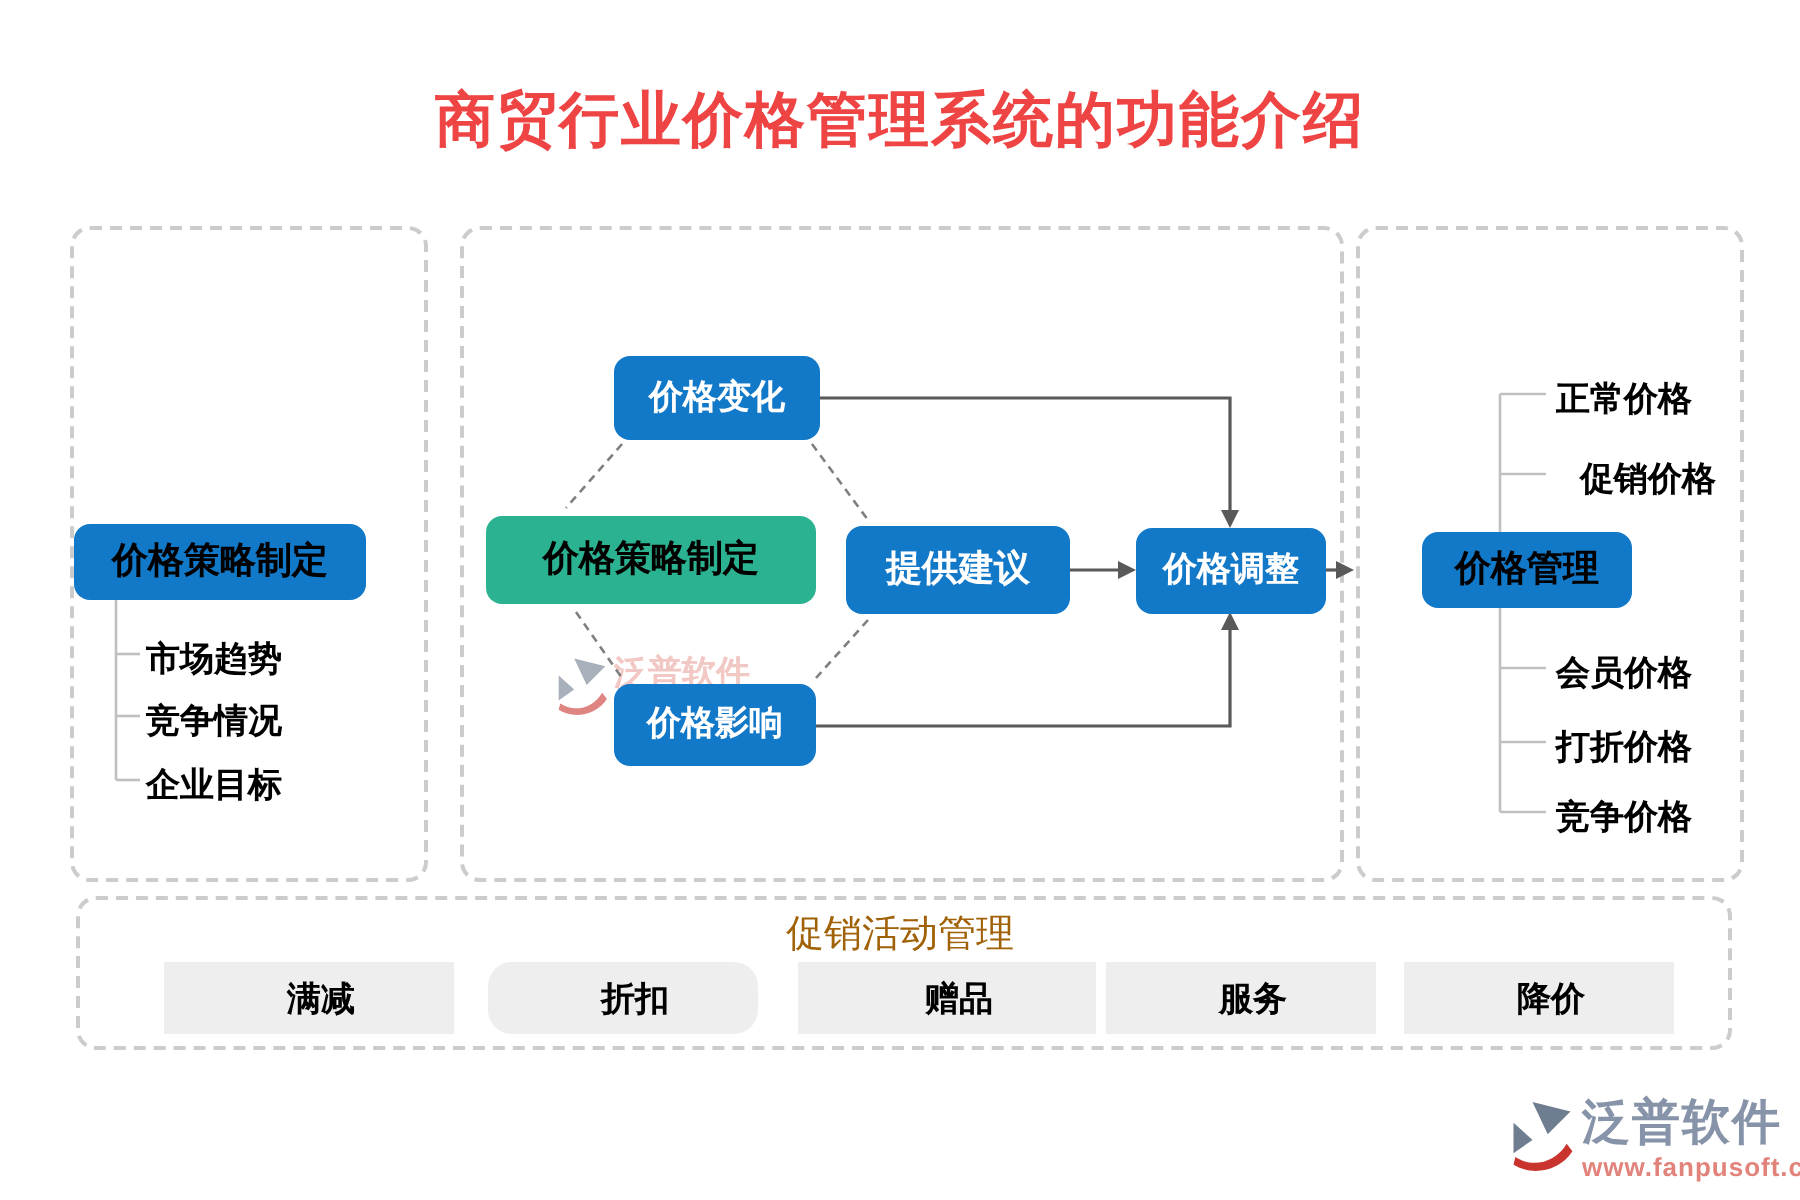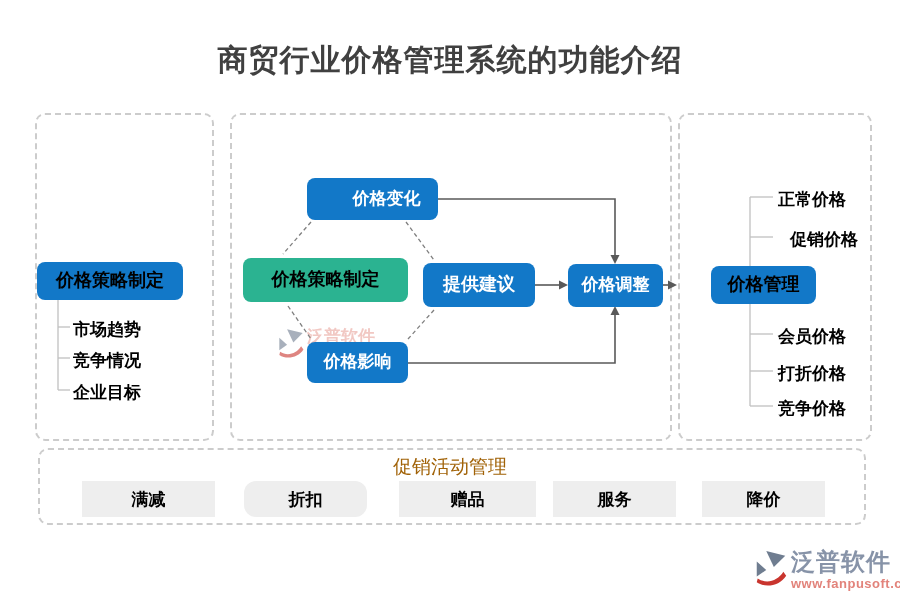--- a/index.html
+++ b/index.html
@@ -2,40 +2,40 @@
 <html><head>
 <meta charset="utf-8">
 <style>
   html,body{margin:0;padding:0;background:#fff;}
   body{width:900px;height:600px;position:relative;overflow:hidden;
        font-family:"Liberation Sans","DejaVu Sans",sans-serif;}
   .abs{position:absolute;}
 
   
   #page-title{left:0;top:40px;width:900px;text-align:center;
-    font-size:30px;font-weight:bold;color:#404040;letter-spacing:1px;}
+    font-size:30px;font-weight:bold;color:#ef4444;letter-spacing:1px;}
 
   
   .panel{border:2px dashed #cccccc;border-radius:10px;background:transparent;}
   #panel-strategy{left:35px;top:113px;width:175px;height:324px;}
   #panel-monitor{left:230px;top:113px;width:438px;height:324px;}
   #panel-manage{left:678px;top:113px;width:190px;height:324px;}
   #panel-promo{left:38px;top:448px;width:824px;height:73px;}
 
   
   #connectors{left:0;top:0;width:900px;height:600px;z-index:2;pointer-events:none;}
 
   
   .node{display:flex;align-items:center;justify-content:center;
     border-radius:8px;font-weight:bold;z-index:3;text-align:center;line-height:1.1;}
   .blue{background:#1278c8;}
   .green{background:#2bb391;}
   .t-black{color:#000;} .t-white{color:#fff;}
   #node-strategy{left:37px;top:262px;width:146px;height:38px;font-size:18px;}
-  #node-change{left:307px;top:178px;width:103px;height:42px;font-size:17px;padding-left:28px;}
+  #node-change{left:307px;top:178px;width:103px;height:42px;font-size:17px;}
   #node-monitor{left:243px;top:258px;width:165px;height:44px;font-size:18px;}
   #node-suggest{left:423px;top:263px;width:112px;height:44px;font-size:18px;}
   #node-adjust{left:568px;top:264px;width:95px;height:43px;font-size:17px;}
   #node-impact{left:307px;top:342px;width:101px;height:41px;font-size:17px;}
   #node-manage{left:711px;top:266px;width:105px;height:38px;font-size:18px;}
 
   
   .tree-item{font-size:17px;font-weight:bold;color:#000;z-index:3;white-space:nowrap;}
   #st-item-0{left:73px;top:318px;}
   #st-item-1{left:73px;top:349px;}
@@ -44,21 +44,21 @@
   #mg-item-1{left:790px;top:228px;}
   #mg-item-2{left:778px;top:325px;}
   #mg-item-3{left:778px;top:362px;}
   #mg-item-4{left:778px;top:397px;}
 
   
   #promo-title{left:38px;top:454px;width:824px;text-align:center;
     font-size:19px;font-weight:normal;color:#a16207;z-index:3;}
   .promo-btn{position:absolute;top:481px;height:36px;background:#eeeeee;
     display:flex;align-items:center;justify-content:center;
-    font-size:17px;font-weight:bold;color:#000;z-index:3;}
+    font-size:17px;font-weight:bold;color:#000;z-index:3;padding-left:12px;}
   #promo-btn-0{left:82px;width:133px;}
   #promo-btn-1{left:244px;width:123px;border-radius:12px;}
   #promo-btn-2{left:399px;width:137px;}
   #promo-btn-3{left:553px;width:123px;}
   #promo-btn-4{left:702px;width:123px;}
 
   
   #wm-center{left:277px;top:328px;z-index:1;opacity:.6;display:flex;align-items:flex-start;}
   #wm-center .wm-txt{margin-left:2px;}
   #wm-center .wm-brand{font-size:17px;font-weight:bold;color:#e9a49c;line-height:1;}

